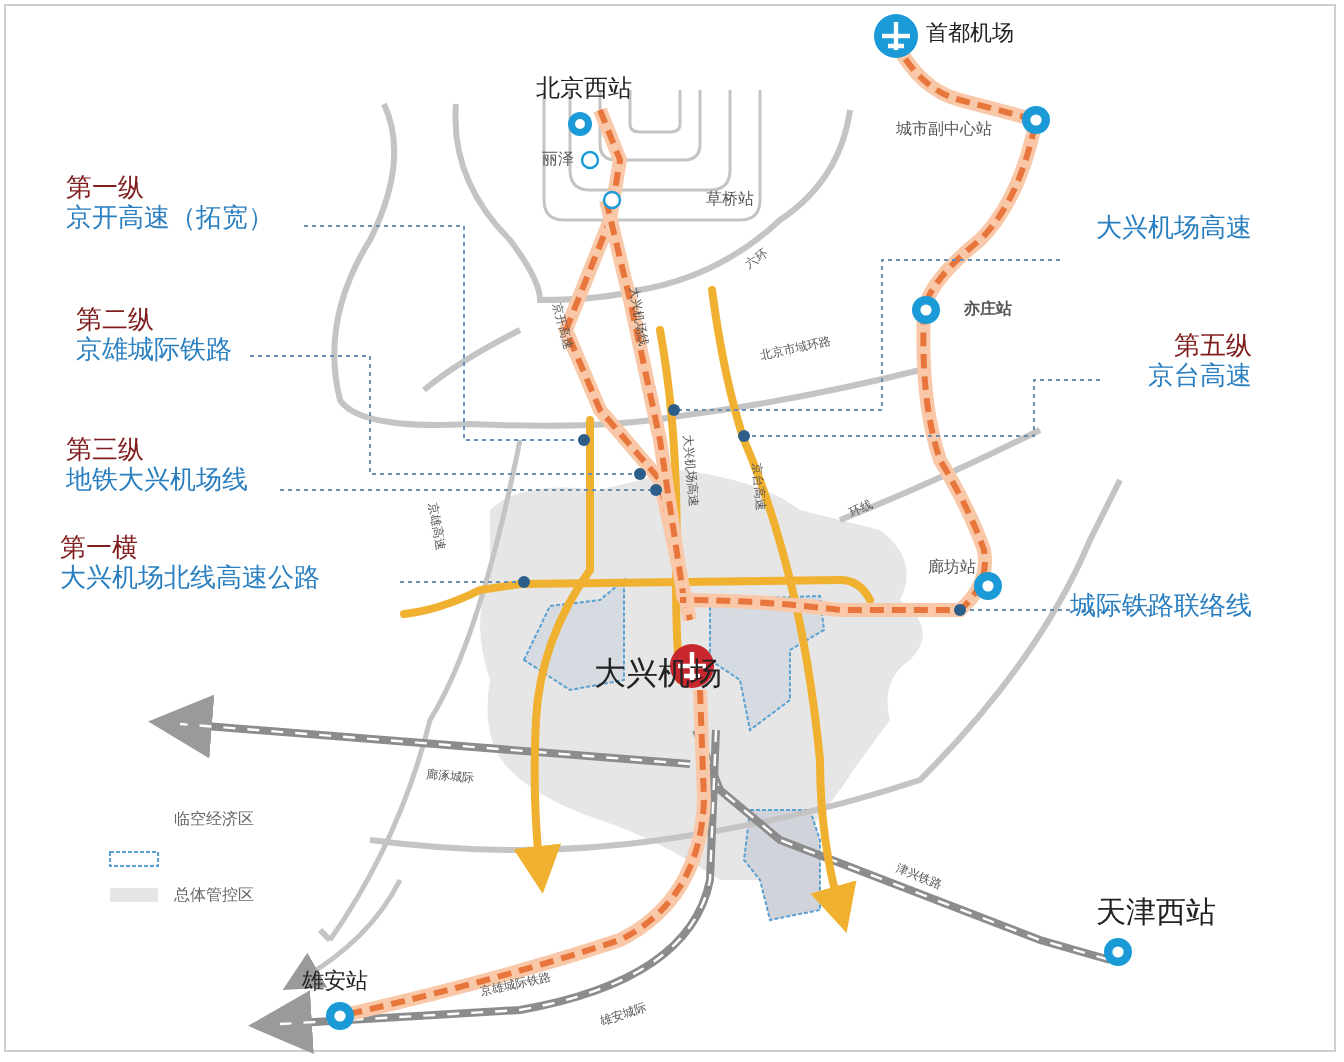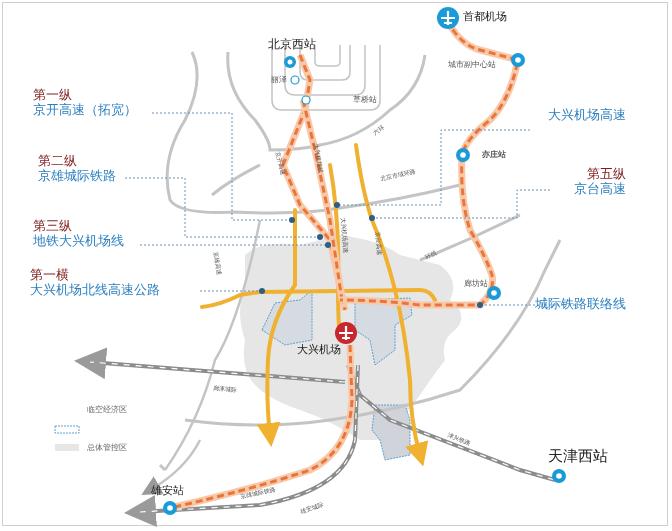--- a/index.html
+++ b/index.html
@@ -169,21 +169,21 @@
   <div class="corr-name">城际铁路联络线</div>
 </div>
 
 <div class="lbl station" style="left:268px;top:38px;font-size:12px;">北京西站</div>
 <div class="lbl small" style="left:271px;top:75px;">丽泽</div>
 <div class="lbl small" style="left:312px;top:95px;margin-left:41px;">草桥站</div>
 <div class="lbl station" style="left:463px;top:11px;font-size:11px;">首都机场</div>
 <div class="lbl small" style="left:448px;top:60px;">城市副中心站</div>
 <div class="lbl small" style="left:482px;top:150px;font-weight:bold;">亦庄站</div>
 <div class="lbl small" style="left:464px;top:279px;">廊坊站</div>
-<div class="lbl station" style="left:297px;top:344px;font-size:11px;">大兴机场</div>
+<div class="lbl station" style="left:297px;top:328px;font-size:16px;">大兴机场</div>
 <div class="lbl station" style="left:548px;top:448px;font-size:15px;">天津西站</div>
 <div class="lbl station" style="left:151px;top:485px;font-size:11px;">雄安站</div>
 
 <div class="lbl small" style="left:268px;top:160px;transform:rotate(75deg);font-size:6px;">京开高速</div>
 <div class="lbl small" style="left:303px;top:155px;transform:rotate(80deg);font-size:6px;">大兴机场线</div>
 <div class="lbl small" style="left:326px;top:232px;transform:rotate(85deg);font-size:6px;">大兴机场高速</div>
 <div class="lbl small" style="left:366px;top:240px;transform:rotate(85deg);font-size:6px;">京台高速</div>
 <div class="lbl small" style="left:373px;top:127px;transform:rotate(-35deg);font-size:6px;">六环</div>
 <div class="lbl small" style="left:380px;top:172px;transform:rotate(-12deg);font-size:6px;">北京市域环路</div>
 <div class="lbl small" style="left:213px;top:386px;transform:rotate(5deg);font-size:6px;">廊涿城际</div>

